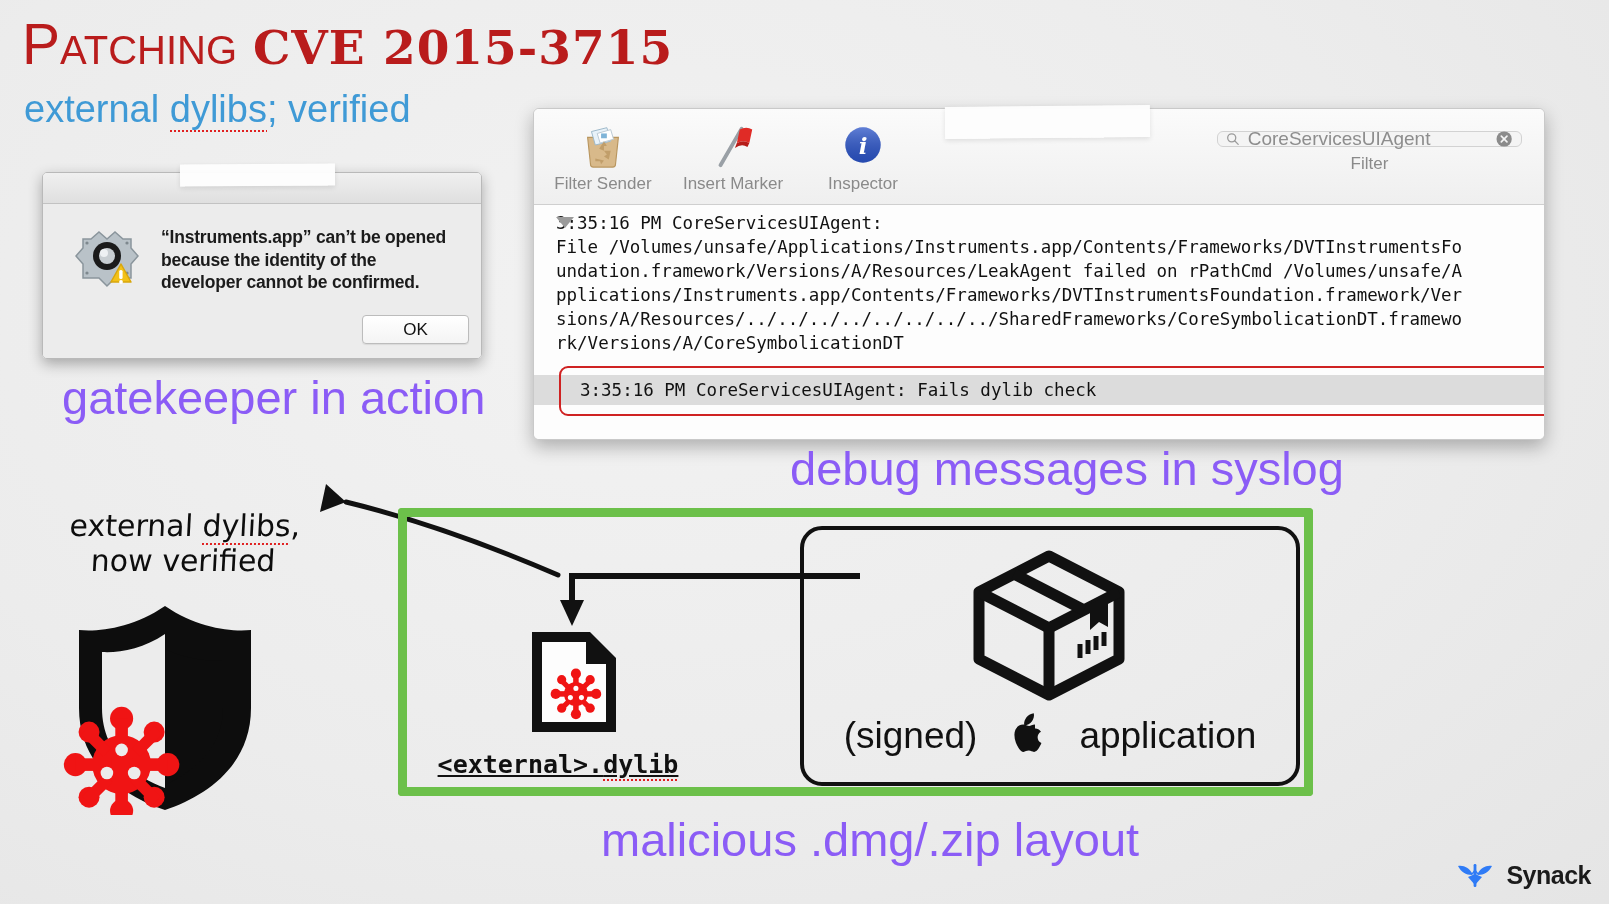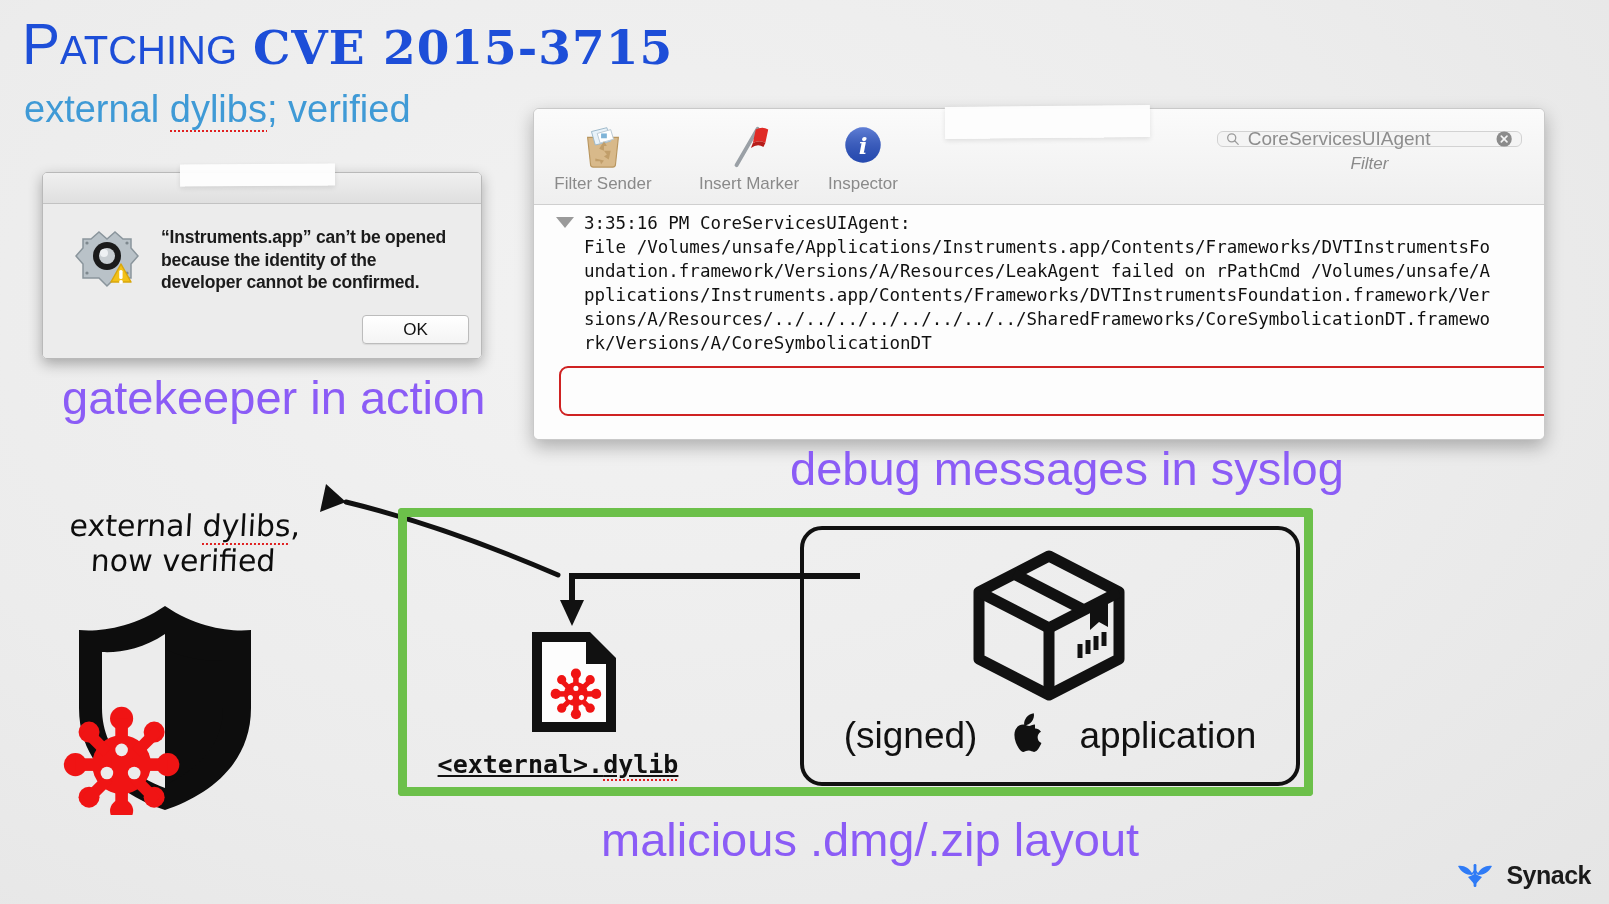--- a/index.html
+++ b/index.html
@@ -8,21 +8,21 @@
     font-family:"Liberation Sans", sans-serif;
     background:
       radial-gradient(ellipse 1400px 900px at 40% 35%, #f2f2f2 0%, #ececec 55%, #e4e4e4 100%);
     position:relative;
   }
 
   
   #title{
     position:absolute;left:22px;top:16px;
     font-size:57px;line-height:1.0;
-    color:#1d4ed8;letter-spacing:0px;white-space:nowrap;
+    color:#b91c1c;letter-spacing:0px;white-space:nowrap;
   }
   #title .sc{font-variant:small-caps;font-weight:400;}
   #title .cve{font-family:"DejaVu Serif", serif;font-weight:700;font-size:47px;letter-spacing:1px;}
   #subtitle{
     position:absolute;left:24px;top:88px;
     font-size:38px;color:#3f9ad6;white-space:nowrap;
   }
   #subtitle .sq{
     background-image:repeating-linear-gradient(90deg,#e02020 0 2px,transparent 2px 4px);
     background-repeat:repeat-x;background-position:0 100%;background-size:4px 2px;
@@ -78,50 +78,50 @@
     position:relative;height:95px;
     background:linear-gradient(#fbfbfb,#efefef);
     border-bottom:1px solid #cfcfcf;
   }
   .tb-item{
     position:absolute;top:10px;width:120px;text-align:center;
   }
   .tb-glyph{height:52px;display:flex;align-items:center;justify-content:center;}
   .tb-label{font-size:17px;color:#8a8a8a;margin-top:3px;}
   #tb-ignore{left:9px;}
-  #tb-marker{left:155px;}
+  #tb-marker{left:139px;}
   #tb-inspector{left:269px;}
 
   #searchwrap{position:absolute;right:22px;top:22px;width:305px;}
   #searchbox{
     height:16px;background:#f4f4f4;border:1px solid #d2d2d2;border-radius:6px;
     display:flex;align-items:center;padding:0 8px;box-sizing:border-box;
   }
   #search-input{
     flex:1;border:0;background:transparent;outline:none;
     font-family:"Liberation Sans", sans-serif;font-size:19px;color:#8d8d8d;
     padding-left:8px;
   }
-  #filter-label{text-align:center;font-size:17px;color:#8a8a8a;margin-top:7px;font-style:italic;}
+  #filter-label{text-align:center;font-size:17px;color:#8a8a8a;margin-top:7px;}
 
   #console-tape{left:945px;top:106px;width:205px;height:32px;transform:rotate(-.5deg);}
 
   
   #log{
     position:relative;height:233px;background:#fdfdfd;
     font-family:"DejaVu Sans Mono", monospace;
     font-size:17.5px;line-height:24px;color:#111;
     padding-top:6px;
   }
   #disclosure{
     position:absolute;left:22px;top:12px;width:0;height:0;
     border-left:9px solid transparent;border-right:9px solid transparent;
     border-top:11px solid #9a9a9a;
   }
-  .logline{padding-left:50px;white-space:pre;}
+  .logline{padding-left:22px;white-space:pre;}
   #log-hl{
     position:absolute;left:0;right:0;top:170px;height:30px;
     background:#dcdcdc;display:flex;align-items:center;
   }
   #log-hl .logline{padding-left:46px;}
   #hl-box{
     position:absolute;left:25px;top:161px;width:1090px;height:46px;
     border:2.5px solid #cf2222;border-radius:9px;pointer-events:none;
   }
 
@@ -281,20 +281,23 @@
   </div>
 
   <div id="log">
     <div id="disclosure"></div>
     <div class="logline">3:35:16 PM CoreServicesUIAgent:</div>
     <div class="logline">File /Volumes/unsafe/Applications/Instruments.app/Contents/Frameworks/DVTInstrumentsFo</div>
     <div class="logline">undation.framework/Versions/A/Resources/LeakAgent failed on rPathCmd /Volumes/unsafe/A</div>
     <div class="logline">pplications/Instruments.app/Contents/Frameworks/DVTInstrumentsFoundation.framework/Ver</div>
     <div class="logline">sions/A/Resources/../../../../../../../../SharedFrameworks/CoreSymbolicationDT.framewo</div>
     <div class="logline">rk/Versions/A/CoreSymbolicationDT</div>
+    <div id="log-hl">
+      <div class="logline">3:35:16 PM CoreServicesUIAgent: Fails dylib check</div>
+    </div>
     <div id="hl-box"></div>
   </div>
 </div>
 <div class="tape" id="console-tape"></div>
 <div class="caption" style="left:790px;top:441px;">debug messages in syslog</div>
 
 <div id="note">
   <div><span>external </span><span class="sq">dylibs</span><span>,</span></div>
   <div>now verified</div>
 </div>

